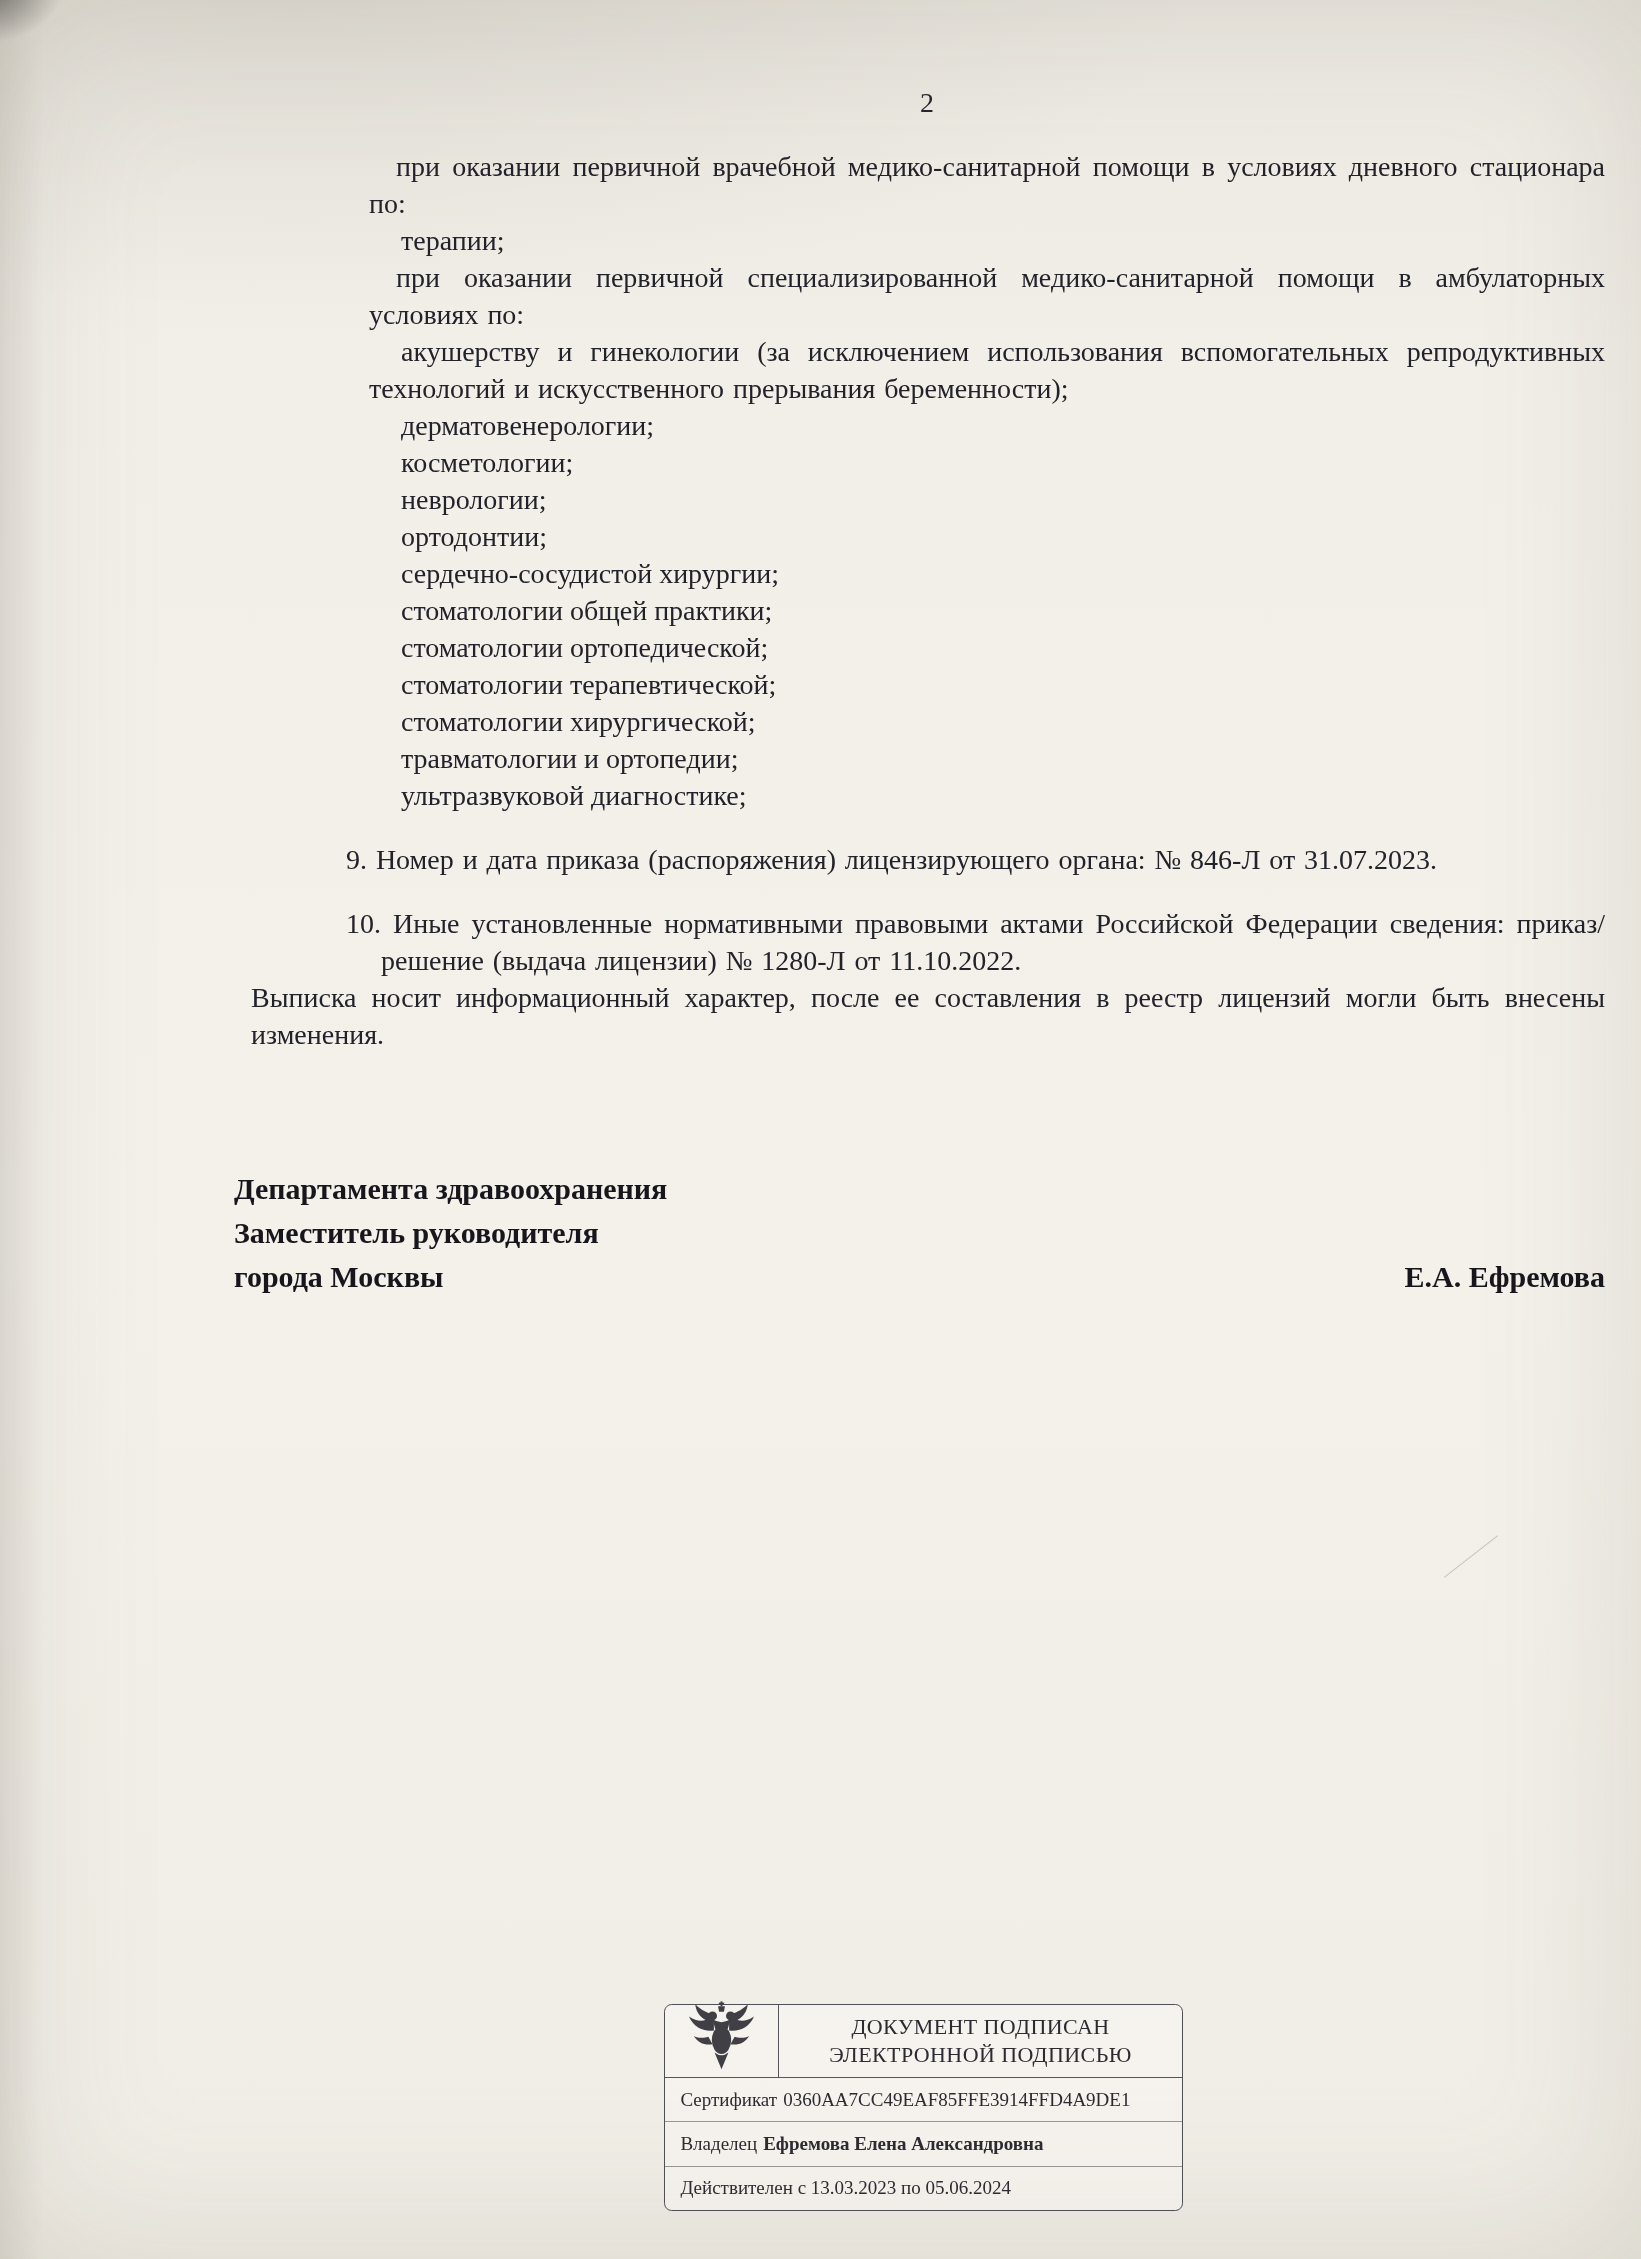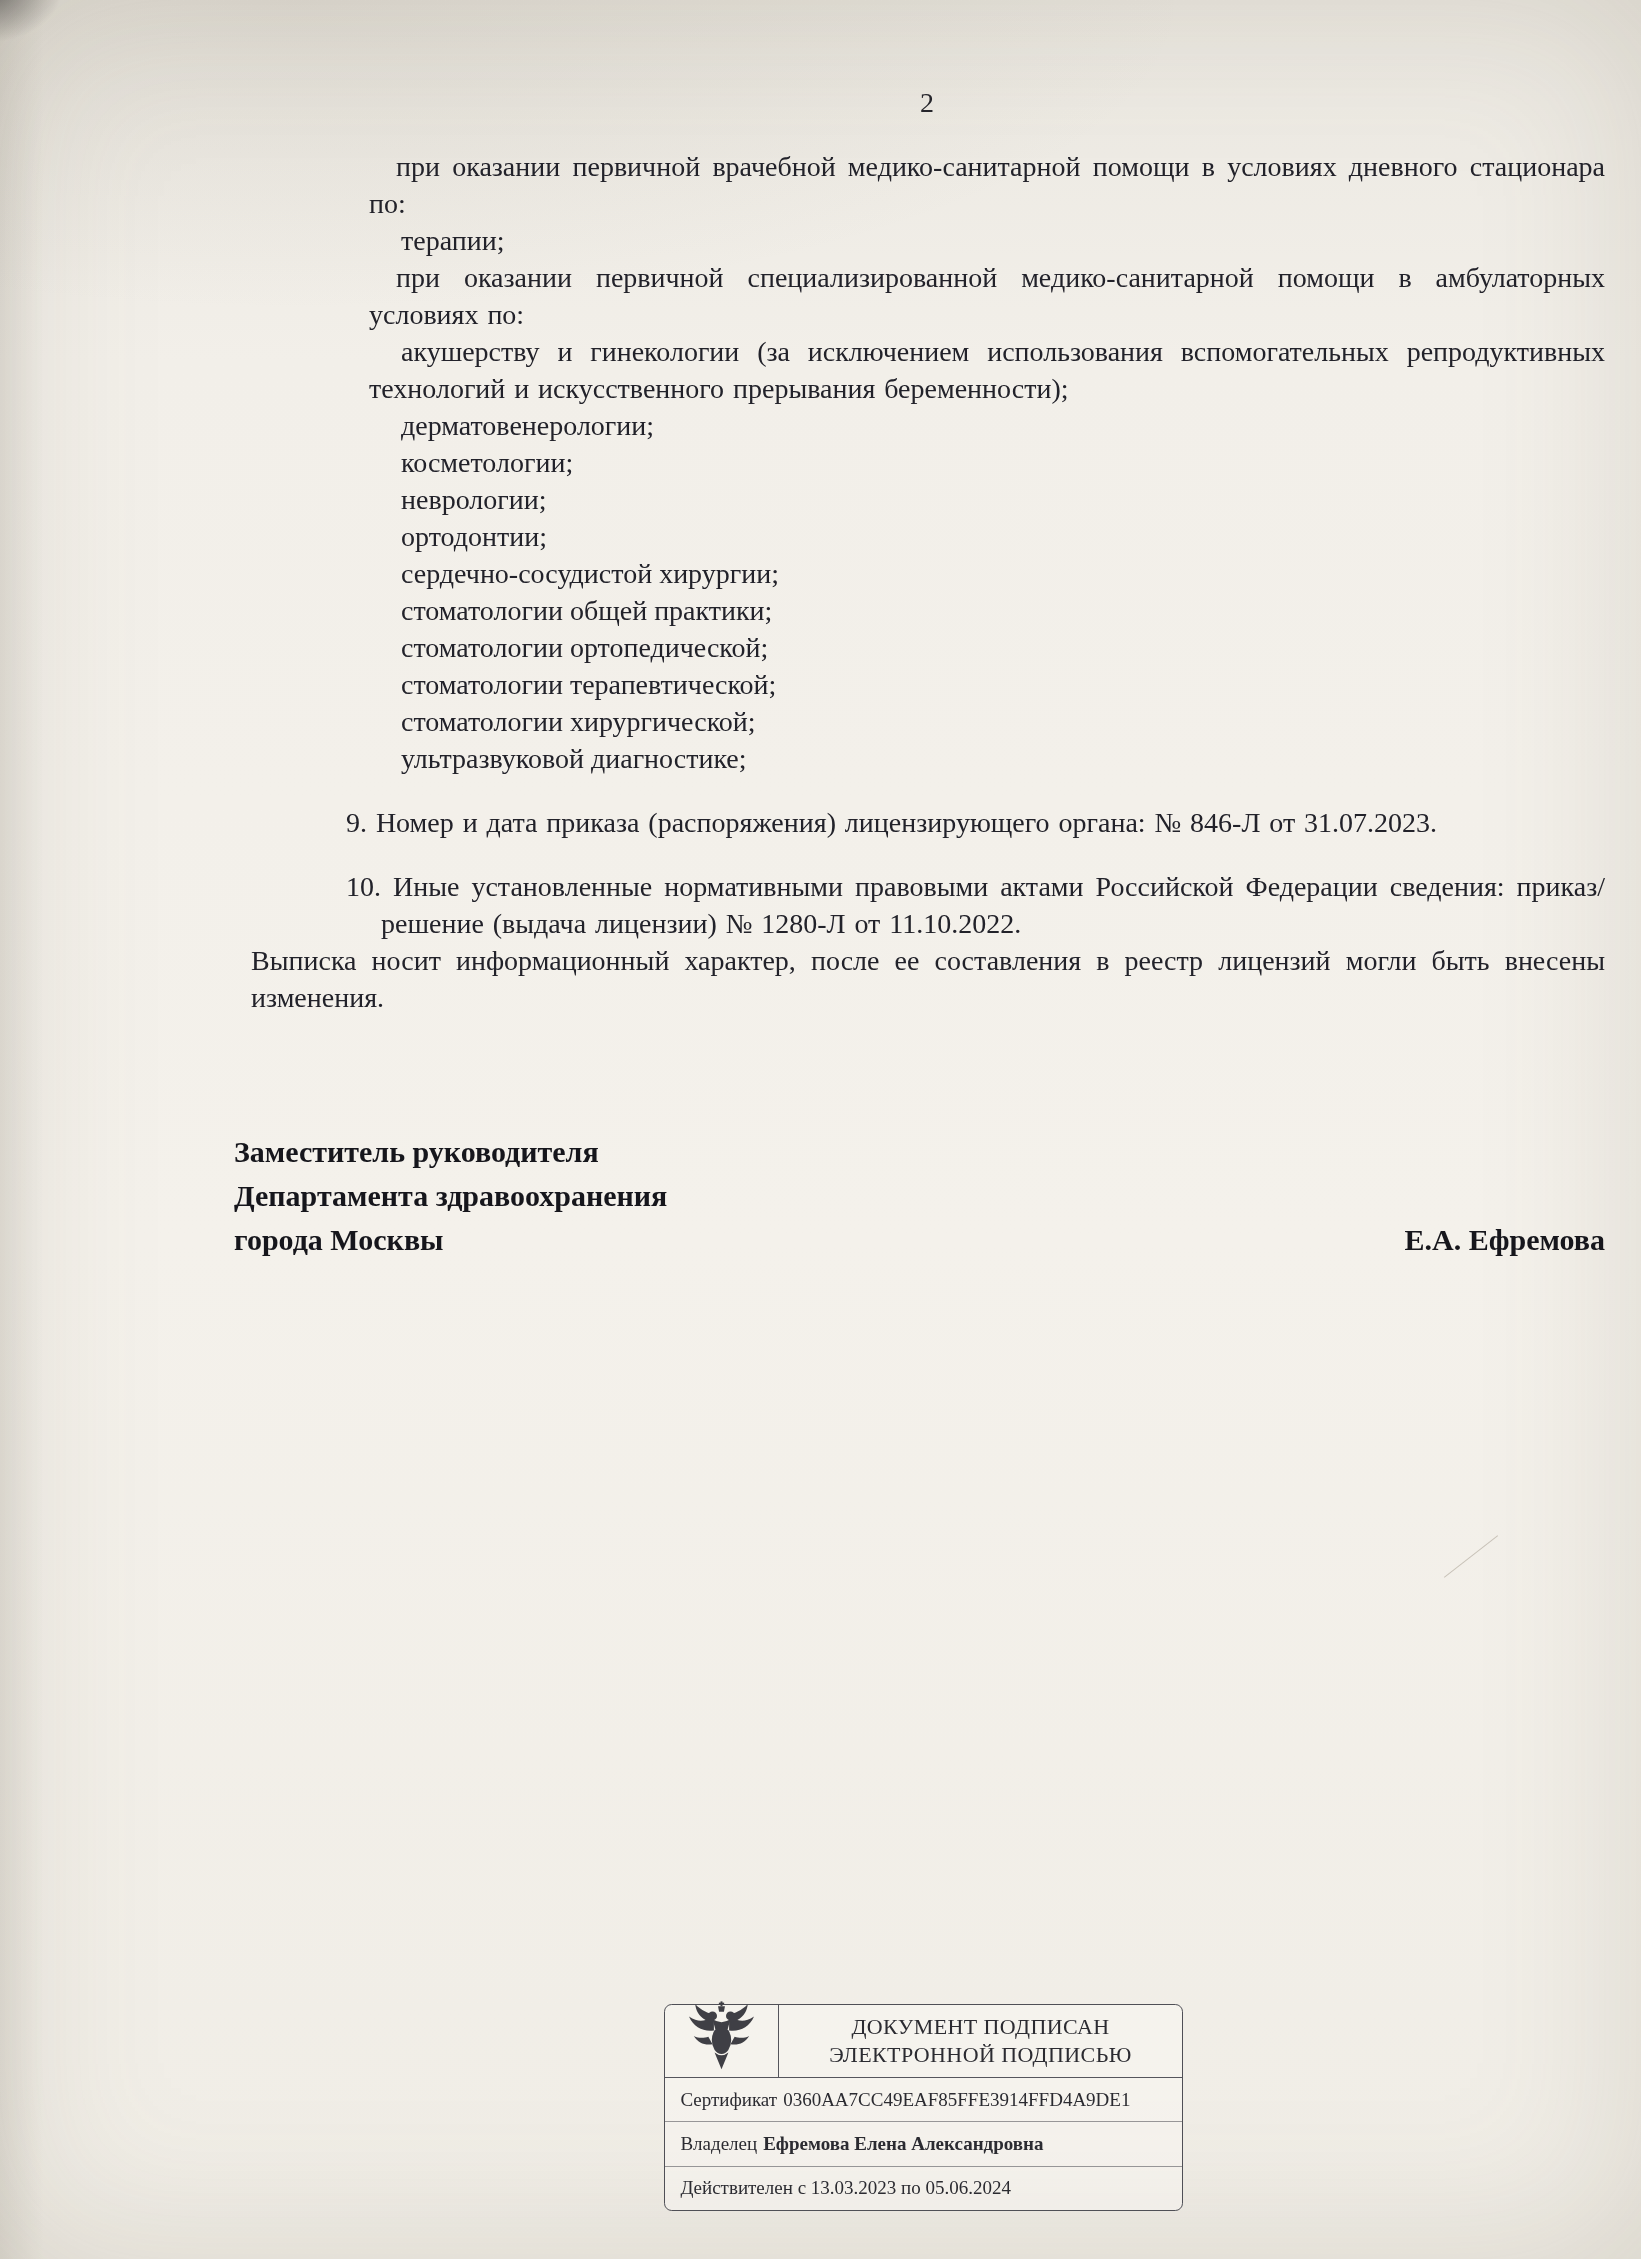--- a/index.html
+++ b/index.html
@@ -99,31 +99,32 @@
 
     <div class="svc">дерматовенерологии;</div>
     <div class="svc">косметологии;</div>
     <div class="svc">неврологии;</div>
     <div class="svc">ортодонтии;</div>
     <div class="svc">сердечно-сосудистой хирургии;</div>
     <div class="svc">стоматологии общей практики;</div>
     <div class="svc">стоматологии ортопедической;</div>
     <div class="svc">стоматологии терапевтической;</div>
     <div class="svc">стоматологии хирургической;</div>
+    <div class="svc">травматологии и ортопедии;</div>
     <div class="svc">ультразвуковой диагностике;</div>
 
     <div class="numbered">9. Номер и дата приказа (распоряжения) лицензирующего органа: № 846-Л от 31.07.2023.</div>
     <div class="numbered">10. Иные установленные нормативными правовыми актами Российской Федерации сведения: приказ/решение (выдача лицензии) № 1280-Л от 11.10.2022.</div>
 
     <div class="note">Выписка носит информационный характер, после ее составления в реестр лицензий могли быть внесены изменения.</div>
 
     <div class="signature">
       <div class="sig-title">
+        <div>Департамента здравоохранения</div>
         <div>Заместитель руководителя</div>
-        <div>Департамента здравоохранения</div>
         <div>города Москвы</div>
       </div>
       <div class="sig-name">Е.А. Ефремова</div>
     </div>
 
   </div>
 
   <div class="stamp">
     <div class="stamp-top">
       <div class="stamp-emblem">

